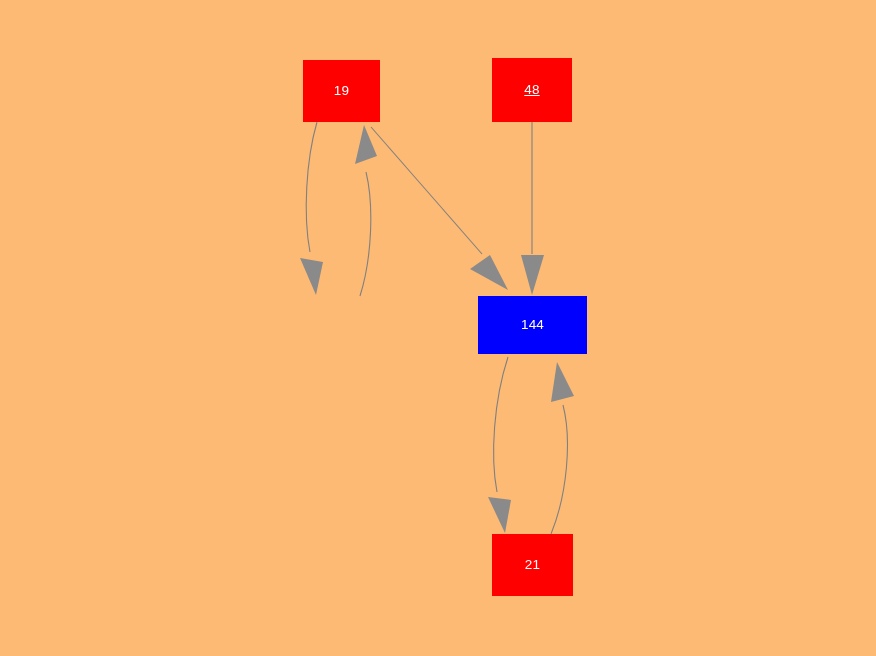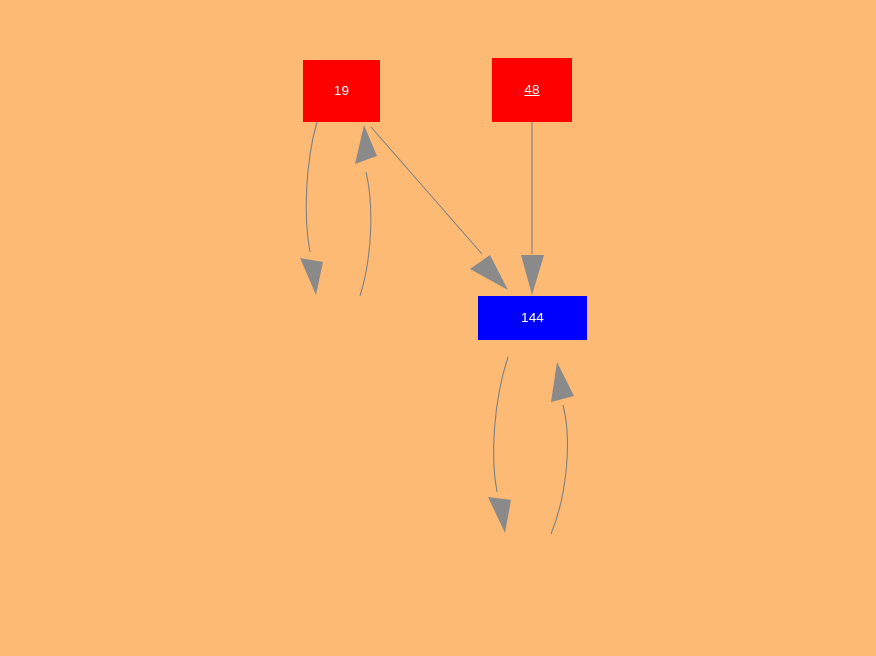--- a/index.html
+++ b/index.html
@@ -90,18 +90,21 @@
 
   <div class="node-box" style="left:303px; top:60px; width:77px; height:62px; background:#ff0000;">
     <span class="node-label">19</span>
   </div>
 
   <div class="node-box" style="left:492px; top:58px; width:80px; height:64px; background:#ff0000;text-decoration:underline;">
     <span class="node-label">48</span>
   </div>
 
 
-  <div class="node-box" style="left:478px; top:296px; width:109px; height:44px; background:#0000ff;text-align:center;">
+  <div class="node-box" style="left:478px; top:296px; width:109px; height:58px; background:#0000ff;text-align:center;">
     <span class="node-label">144</span>
   </div>
 
+  <div class="node-box" style="left:492px; top:534px; width:81px; height:62px; background:#ff0000;">
+    <span class="node-label">21</span>
+  </div>
 
 </div>
 
 </body></html>

